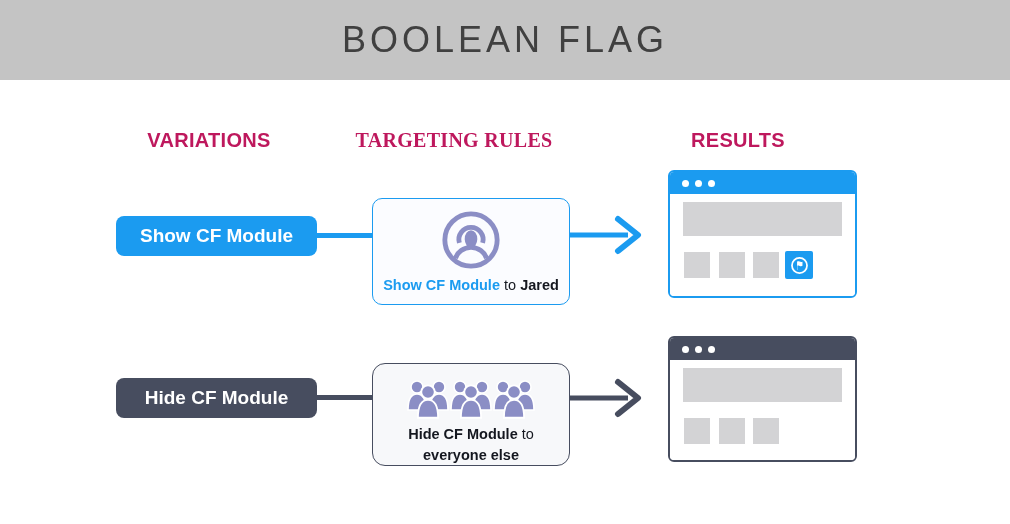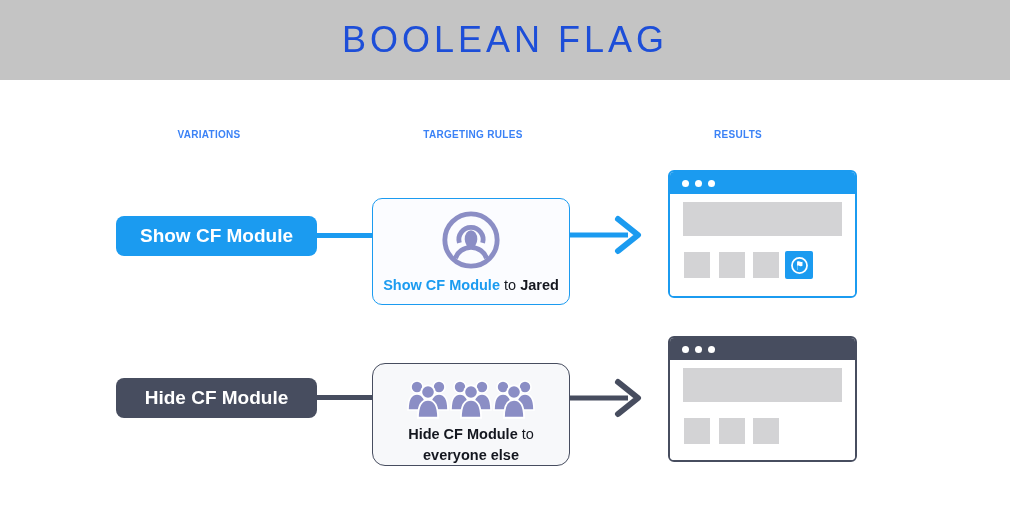--- a/index.html
+++ b/index.html
@@ -4,27 +4,27 @@
 <style>
   * { box-sizing: border-box; margin: 0; padding: 0; }
   html, body { width: 1010px; height: 524px; background: #ffffff; overflow: hidden;
     font-family: "Liberation Sans", sans-serif; }
   .canvas { position: relative; width: 1010px; height: 524px; background: #ffffff; }
   .abs { position: absolute; }
 
   
   .banner { left: 0; top: 0; width: 1010px; height: 80px; background: #c4c4c4;
     display: flex; align-items: center; justify-content: center; }
-  .banner h1 { color: #1d4ed8; font-size: 36px; font-weight: 400; letter-spacing: 4px; }
+  .banner h1 { color: #404040; font-size: 36px; font-weight: 400; letter-spacing: 4px; }
 
   
-  .col-header { top: 129px; width: 220px; text-align: center; font-size: 10px;
-    font-weight: bold; color: #3b82f6; letter-spacing: 0.3px; }
+  .col-header { top: 129px; width: 220px; text-align: center; font-size: 20px;
+    font-weight: bold; color: #be185d; letter-spacing: 0.3px; }
   #hdr-variations { left: 99px; }
-  #hdr-targeting  { left: 363px; }
+  #hdr-targeting  { left: 344px; font-family: Liberation Serif, serif; }
   #hdr-results    { left: 628px; }
 
   
   .pill { width: 201px; height: 40px; border-radius: 8px; display: flex;
     align-items: center; justify-content: center; color: #ffffff;
     font-size: 19px; font-weight: bold; z-index: 2; }
   #pill-show { left: 116px; top: 216px; background: #1b9bf0; }
   #pill-hide { left: 116px; top: 378px; background: #474d5f; }
 
   

